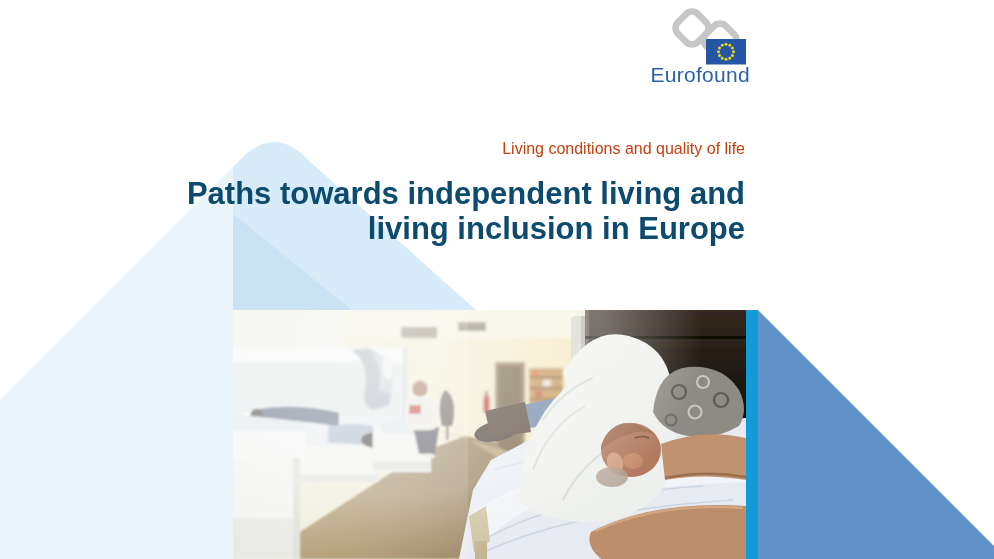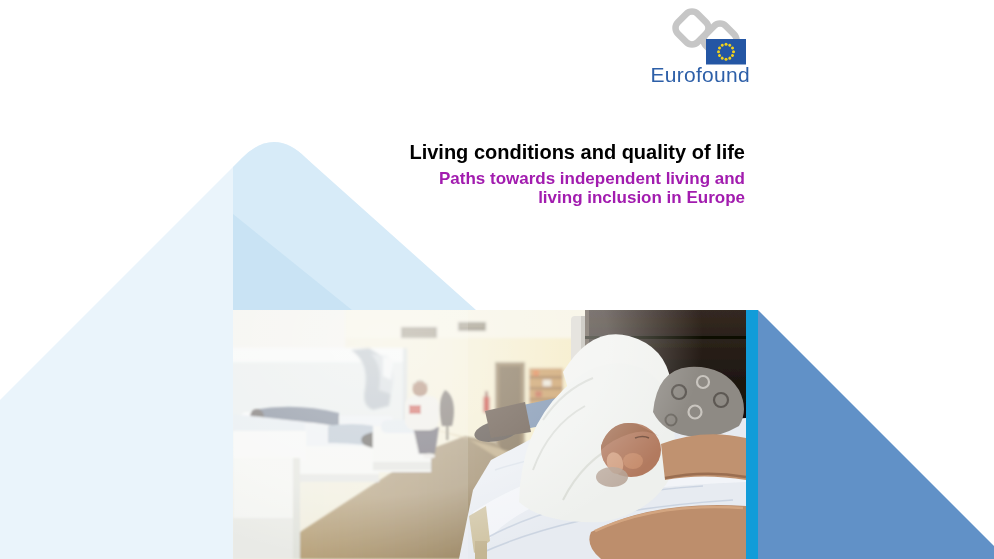--- a/index.html
+++ b/index.html
@@ -9,22 +9,22 @@
   }
   .decor{position:absolute;left:0;top:0;width:994px;height:559px;display:block;}
   .photo{position:absolute;left:233px;top:310px;width:513px;height:249px;display:block;}
   .logo{position:absolute;top:2px;left:622px;width:128px;text-align:right;}
   .logo-mark{display:block;width:126px;height:64px;margin-left:auto;}
   .wordmark{
     font-size:21px;letter-spacing:.3px;color:#2d5fa8;line-height:1;margin-top:-2px;
     text-align:right;
   }
   .headline{position:absolute;top:139px;right:249px;text-align:right;white-space:nowrap;}
-  .series{font-size:20px;color:#000000;line-height:1.3;font-weight:700;}
-  .title{font-size:17px;color:#a21caf;font-weight:bold;line-height:1.13;margin-top:4px;}
+  .series{font-size:16px;color:#c2410c;line-height:1.3;font-weight:400;}
+  .title{font-size:31px;color:#0c4a6e;font-weight:bold;line-height:1.13;margin-top:16px;}
 </style>
 </head>
 <body>
 
 <div class="stage">
 
   <svg class="decor" viewBox="0 0 994 559" aria-hidden="true">
     <path d="M 0 400 L 242 158 Q 274 126 306 158 L 458 310 L 458 559 L 0 559 Z" fill="#eaf4fb"></path>
     <path d="M 233 167 L 242 158 Q 274 126 306 158 L 476 310 L 233 310 Z" fill="#d7ebf8"></path>
     <path d="M 233 214 L 352 310 L 233 310 Z" fill="#c9e3f4"></path>

